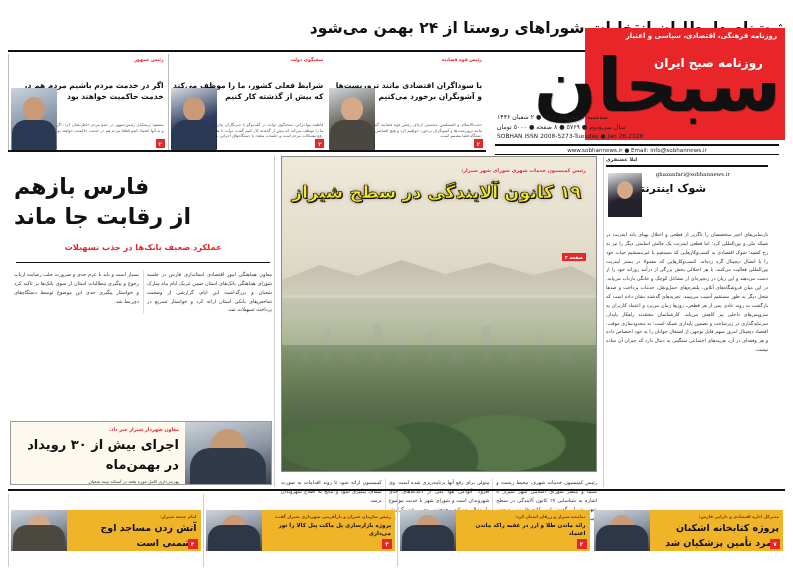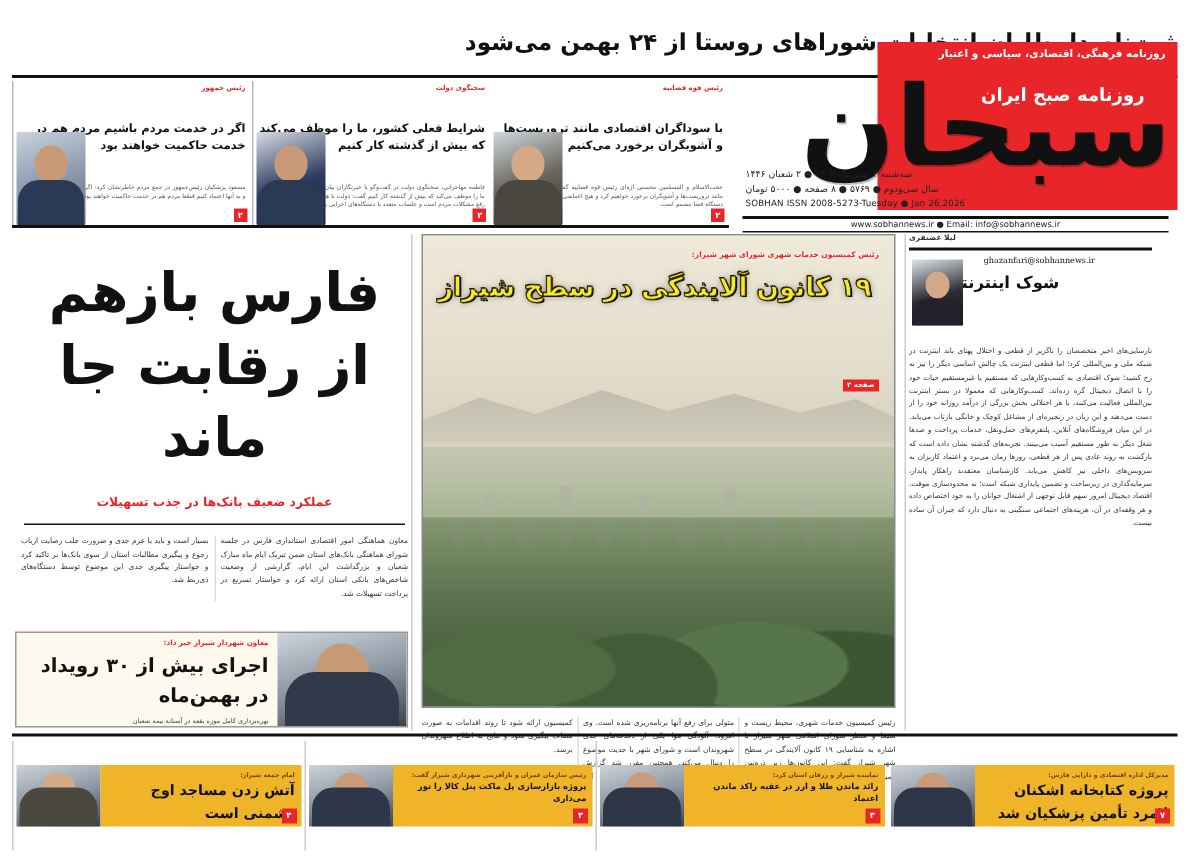--- a/index.html
+++ b/index.html
@@ -112,22 +112,22 @@
 
   
   .body-grid {
     position: absolute; top: 156px; left: 8px; right: 8px; bottom: 84px;
     display: flex; flex-direction: row-reverse; gap: 0;
   }
 
   
   .col-right { width: 266px; position: relative; padding: 0 2px 0 6px; }
   .lead-head {
-    font-size: 36px; font-weight: bold; line-height: 1.35; color:#111;
-    text-align: center; letter-spacing: -1px; margin-top: 16px;
+    font-size: 22px; font-weight: bold; line-height: 1.35; color:#111;
+    text-align: left; letter-spacing: -1px; margin-top: 16px;
   }
   .lead-head .ln2 { display:block; }
   .lead-sub {
     font-size: 8.2px; color:#e8262a; font-weight:bold; text-align:center; margin-top: 11px;
   }
   .lead-rule { border-top: 1px solid #111; margin: 10px 2px 7px 2px; }
   .lead-body {
     font-size: 5px; line-height: 1.75; color:#333; text-align: justify;
     column-count: 2; column-gap: 8px; column-rule: 1px solid #ddd;
     max-height: 70px; overflow: hidden;

